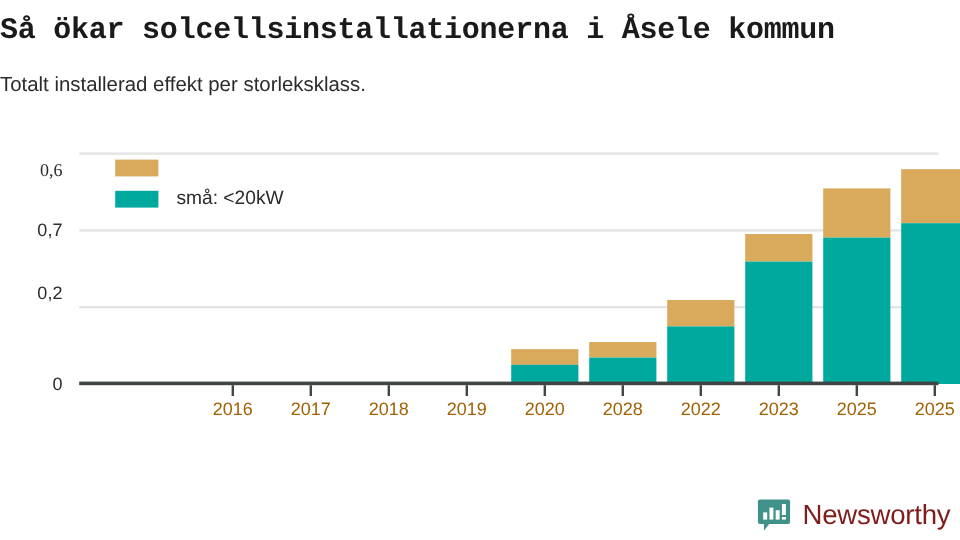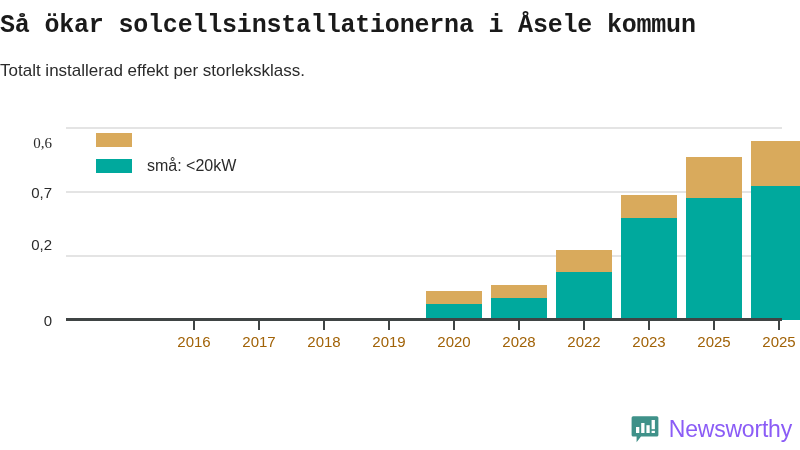--- a/index.html
+++ b/index.html
@@ -139,21 +139,21 @@
     right: 8px; top: 414px;
     display: flex;
     align-items: center;
     height: 30px;
   }
   #logo-mark { width: 30px; height: 30px; flex: 0 0 auto; }
   #logo-text {
     margin-left: 9px;
     font-size: 23px;
     font-weight: normal;
-    color: #8b5cf6;
+    color: #7f1d1d;
     line-height: 25px;
     letter-spacing: -0.2px;
     white-space: nowrap;
   }
 </style>
 </head>
 <body>
 
 <div id="page">
 

